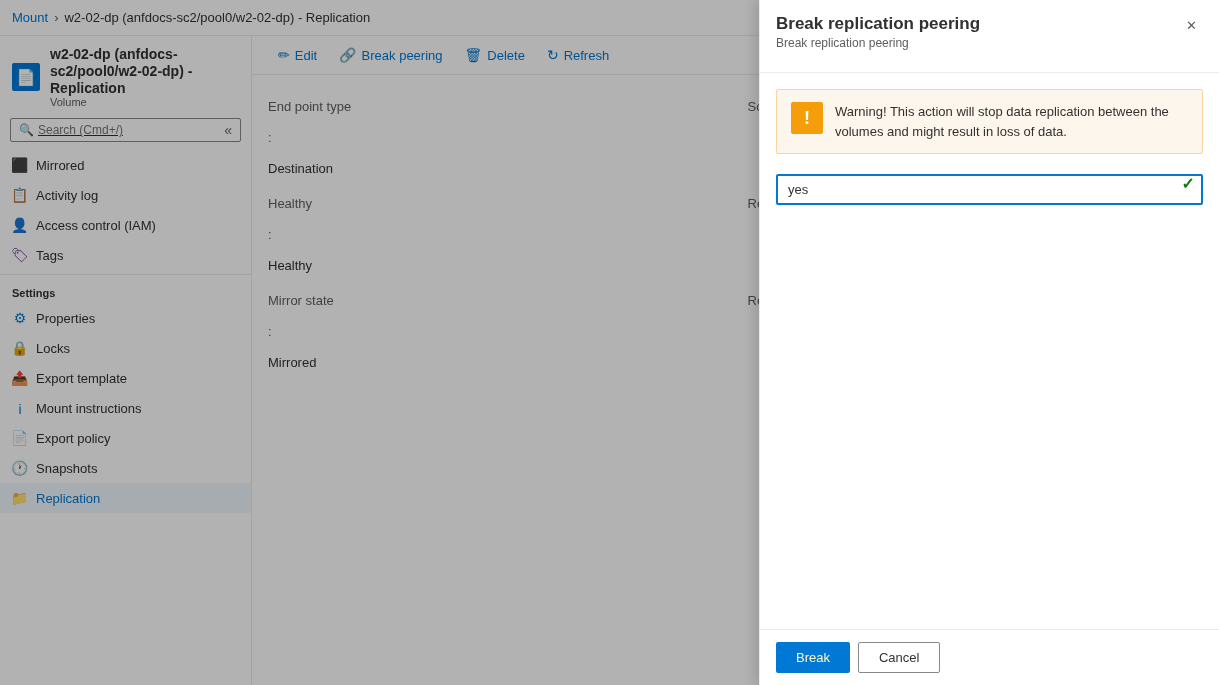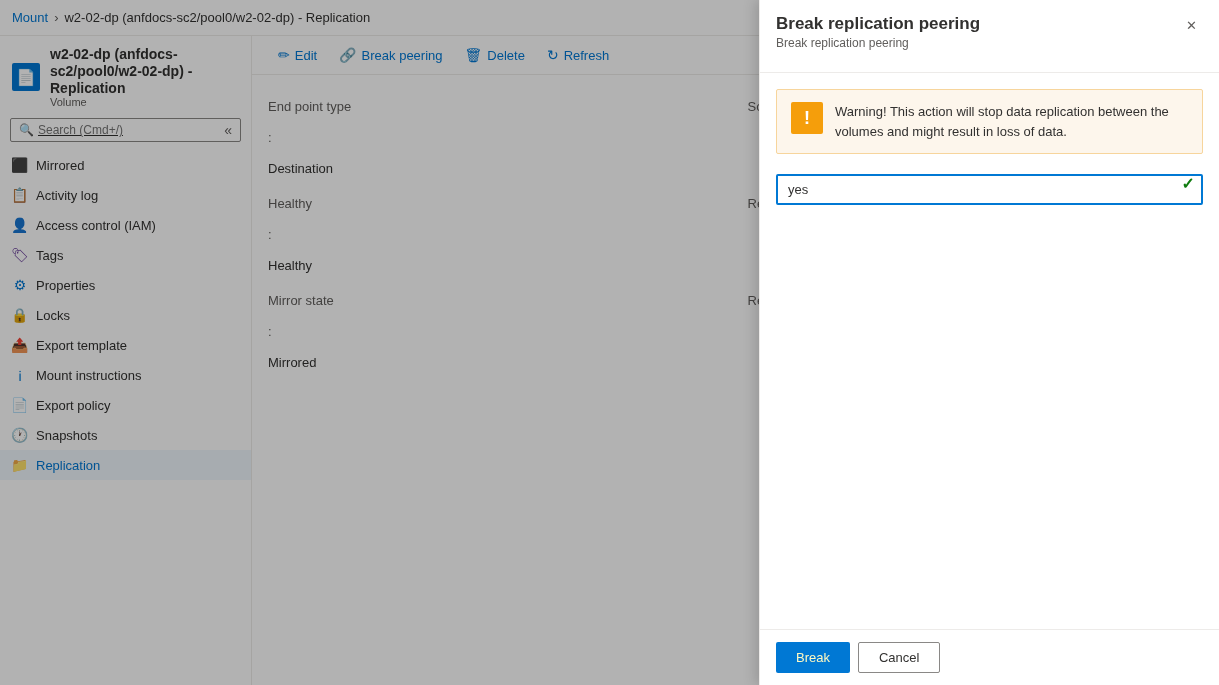--- a/index.html
+++ b/index.html
@@ -211,20 +211,21 @@
       <div class="nav-item">
         <span class="nav-icon icon-iam">👤</span>
         <span>Access control (IAM)</span>
       </div>
       <div class="nav-item">
         <span class="nav-icon icon-tags">🏷</span>
         <span>Tags</span>
       </div>
     </div>
 
+    <div class="nav-section-label">Settings</div>
     <div>
       <div class="nav-item">
         <span class="nav-icon icon-properties">⚙</span>
         <span>Properties</span>
       </div>
       <div class="nav-item">
         <span class="nav-icon icon-locks">🔒</span>
         <span>Locks</span>
       </div>
       <div class="nav-item">

